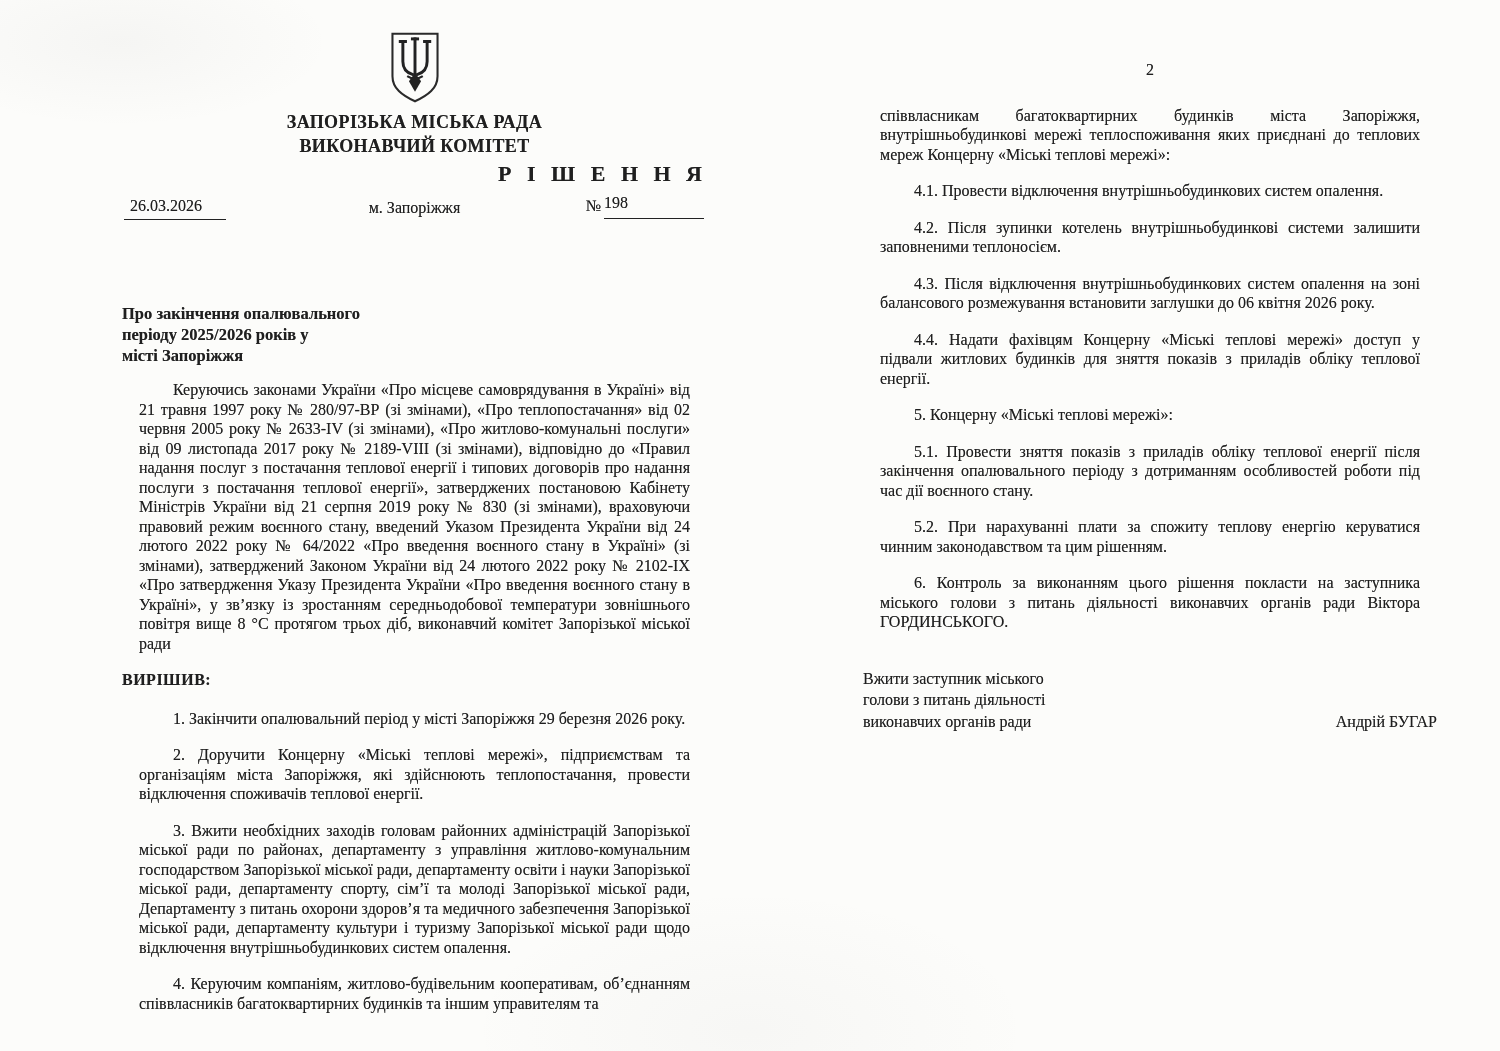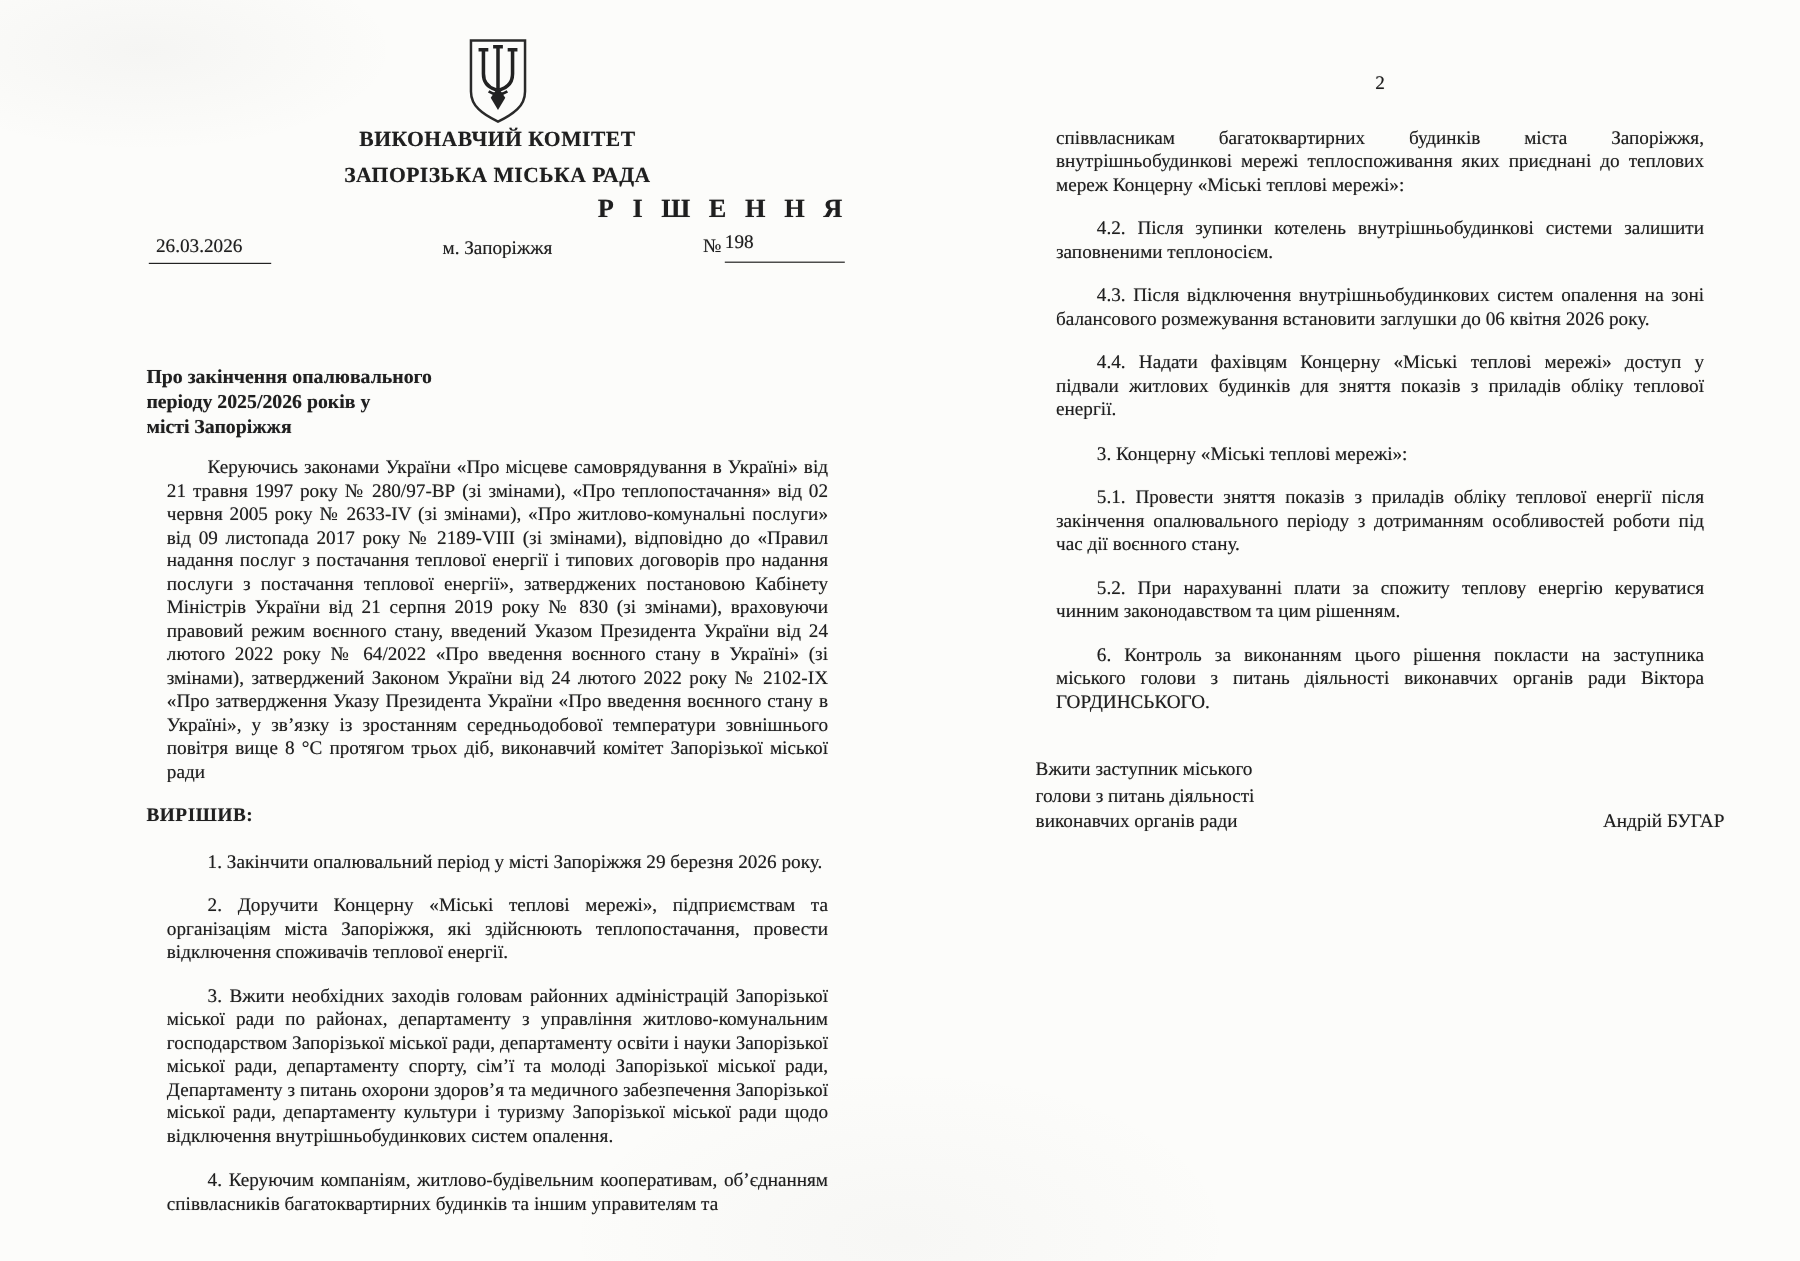--- a/index.html
+++ b/index.html
@@ -63,22 +63,22 @@
         <path d="M44,12 V35 C44,44 39,48 33,50"></path>
         <path d="M30,9 V52"></path>
         <path d="M13,12 H19"></path>
         <path d="M41,12 H47"></path>
         <path d="M27,9 H33"></path>
       </g>
       <path d="M30,48 L23,58 L30,70 L37,58 Z" fill="#222"></path>
       <path d="M21,52 Q30,58 39,52" fill="none" stroke="#222" stroke-width="2.4"></path>
     </svg>
 
+    <div class="org org-first">ЗАПОРІЗЬКА МІСЬКА РАДА</div>
     <div class="org">ВИКОНАВЧИЙ КОМІТЕТ</div>
-    <div class="org org-first">ЗАПОРІЗЬКА МІСЬКА РАДА</div>
     <div class="doc-type">Р І Ш Е Н Н Я</div>
 
     <div class="meta-row">
       <span class="meta-date">26.03.2026</span>
       <span class="meta-city">м. Запоріжжя</span>
       <span class="meta-num">
         <span class="num-sign">№</span>
         <span class="num-line">198</span>
       </span>
     </div>
@@ -95,24 +95,25 @@
     <p class="para indent item-first">1. Закінчити опалювальний період у місті Запоріжжя 29 березня 2026 року.</p>
     <p class="para indent">2. Доручити Концерну «Міські теплові мережі», підприємствам та організаціям міста Запоріжжя, які здійснюють теплопостачання, провести відключення споживачів теплової енергії.</p>
     <p class="para indent">3. Вжити необхідних заходів головам районних адміністрацій Запорізької міської ради по районах, департаменту з управління житлово-комунальним господарством Запорізької міської ради, департаменту освіти і науки Запорізької міської ради, департаменту спорту, сім’ї та молоді Запорізької міської ради, Департаменту з питань охорони здоров’я та медичного забезпечення Запорізької міської ради, департаменту культури і туризму Запорізької міської ради щодо відключення внутрішньобудинкових систем опалення.</p>
     <p class="para indent">4. Керуючим компаніям, житлово-будівельним кооперативам, об’єднанням співвласників багатоквартирних будинків та іншим управителям та</p>
   </div>
 
   <div class="col page2">
     <div class="page-number">2</div>
 
     <p class="para cont-para">співвласникам багатоквартирних будинків міста Запоріжжя, внутрішньобудинкові мережі теплоспоживання яких приєднані до теплових мереж Концерну «Міські теплові мережі»:</p>
+    <p class="para indent">4.1. Провести відключення внутрішньобудинкових систем опалення.</p>
     <p class="para indent">4.2. Після зупинки котелень внутрішньобудинкові системи залишити заповненими теплоносієм.</p>
     <p class="para indent">4.3. Після відключення внутрішньобудинкових систем опалення на зоні балансового розмежування встановити заглушки до 06 квітня 2026 року.</p>
     <p class="para indent">4.4. Надати фахівцям Концерну «Міські теплові мережі» доступ у підвали житлових будинків для зняття показів з приладів обліку теплової енергії.</p>
-    <p class="para indent">3. Концерну «Міські теплові мережі»:</p>
+    <p class="para indent">5. Концерну «Міські теплові мережі»:</p>
     <p class="para indent">5.1. Провести зняття показів з приладів обліку теплової енергії після закінчення опалювального періоду з дотриманням особливостей роботи під час дії воєнного стану.</p>
     <p class="para indent">5.2. При нарахуванні плати за спожиту теплову енергію керуватися чинним законодавством та цим рішенням.</p>
     <p class="para indent">6. Контроль за виконанням цього рішення покласти на заступника міського голови з питань діяльності виконавчих органів ради Віктора ГОРДИНСЬКОГО.</p>
 
     <div class="signature">
       <div class="sig-line">Вжити заступник міського</div>
       <div class="sig-line">голови з питань діяльності</div>
       <div class="sig-line">виконавчих органів ради</div>
       <div class="sig-name">Андрій БУГАР</div>
     </div>

